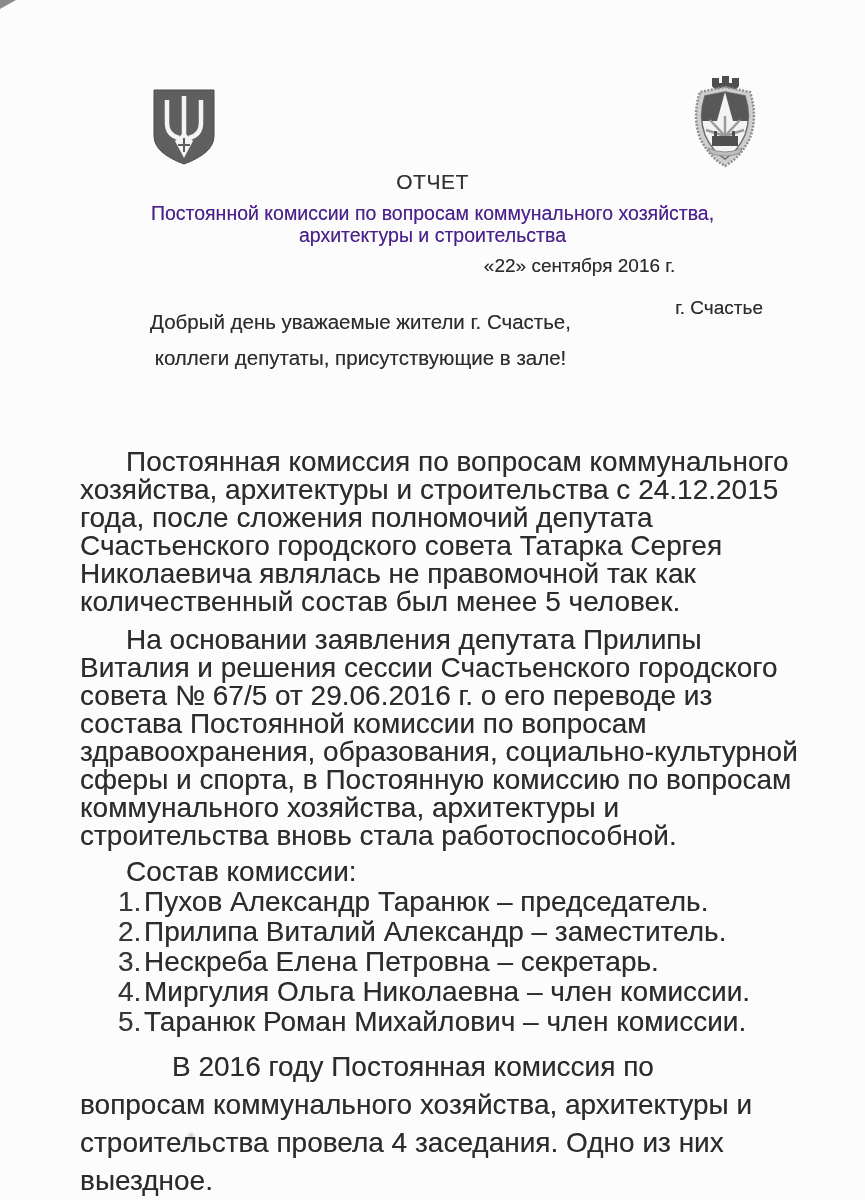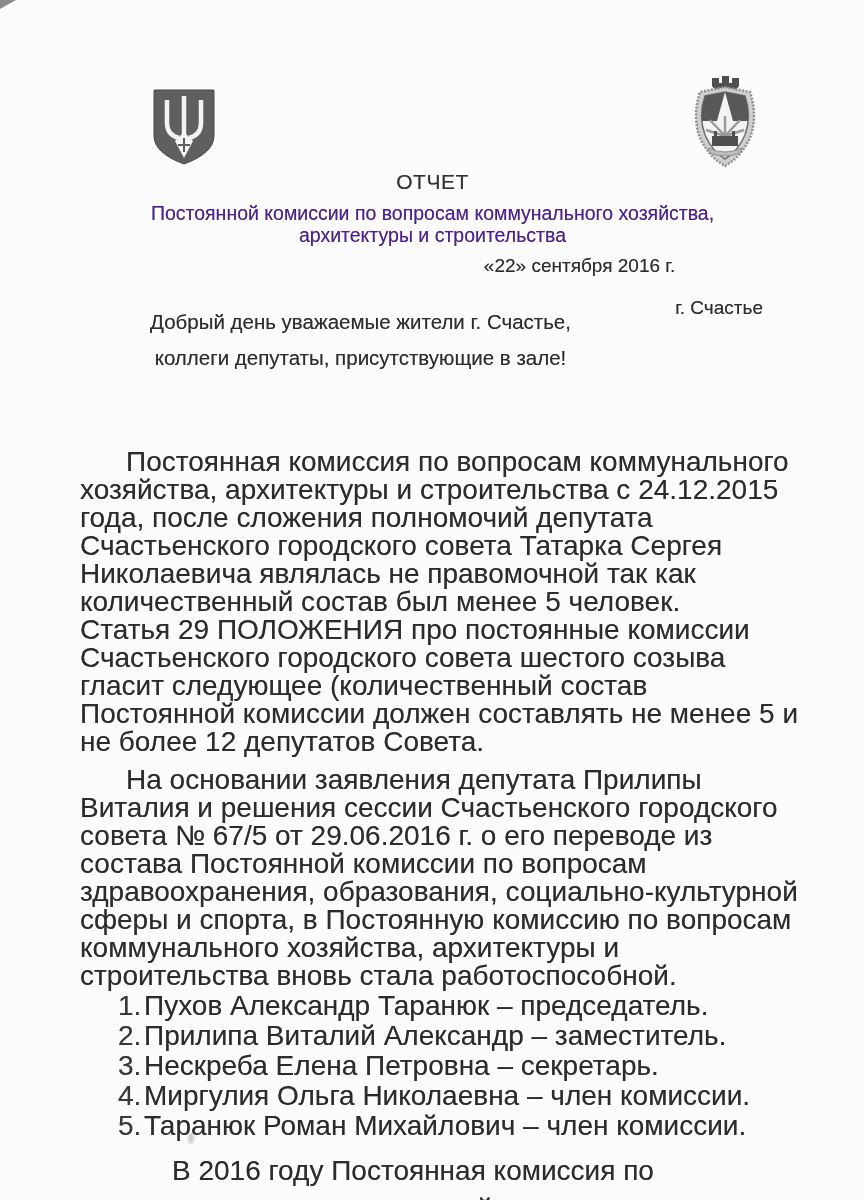--- a/index.html
+++ b/index.html
@@ -137,23 +137,23 @@
     <span class="place">г. Счастье</span>
   </div>
 
   <div class="greeting">
     <div class="g-line">Добрый день уважаемые жители г. Счастье,</div>
     <div class="g-line">коллеги депутаты, присутствующие в зале!</div>
   </div>
 
   <div class="body-block">
     <p class="para-indent">Постоянная комиссия по вопросам коммунального хозяйства, архитектуры и строительства с 24.12.2015 года, после сложения полномочий депутата Счастьенского городского совета Татарка Сергея Николаевича являлась не правомочной так как количественный состав был менее 5 человек.</p>
-    <p class="para-noindent">Статья 29 ПОЛОЖЕНИЯ про постоянные комиссии Счастьенского городского совета шестого созыва гласит следующее (количественный состав Постоянной комиссии должен составлять не менее 5 и не более 12 депутатов Совета.</p>
     <p class="para-indent para-gap">На основании заявления депутата Прилипы Виталия и решения сессии Счастьенского городского совета № 67/5 от 29.06.2016 г. о его переводе из состава Постоянной комиссии по вопросам здравоохранения, образования, социально-культурной сферы и спорта, в Постоянную комиссию по вопросам коммунального хозяйства, архитектуры и строительства вновь стала работоспособной.</p>
 
+    <p class="composition-heading">Состав комиссии:</p>
 
     <ol class="members-list">
       <li>
         <span class="num">1.</span>
         <span class="member-text">Пухов Александр Таранюк – председатель.</span>
       </li>
       <li>
         <span class="num">2.</span>
         <span class="member-text">Прилипа Виталий Александр – заместитель.</span>
       </li>

